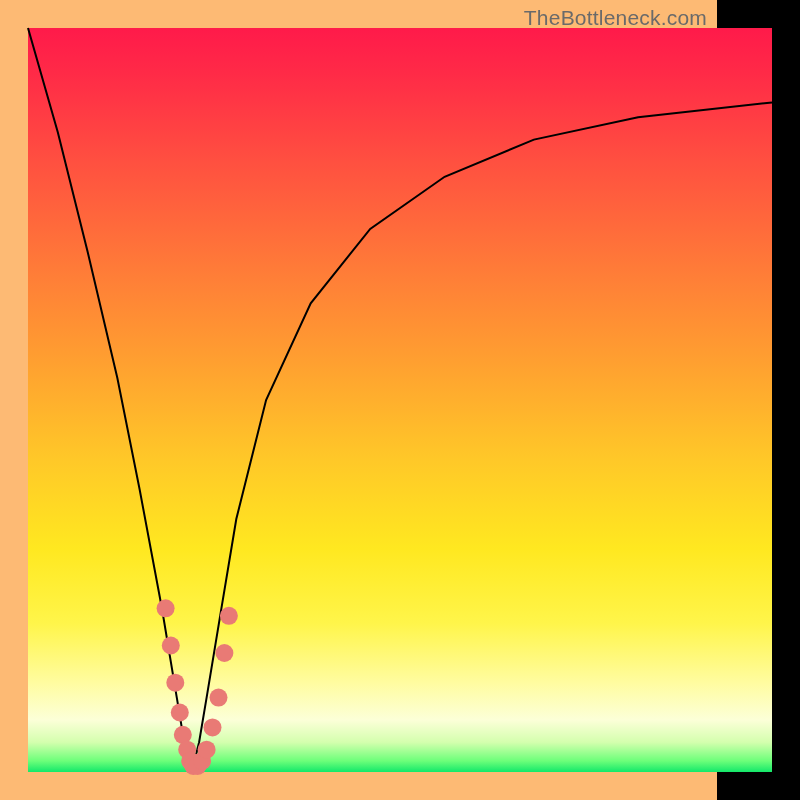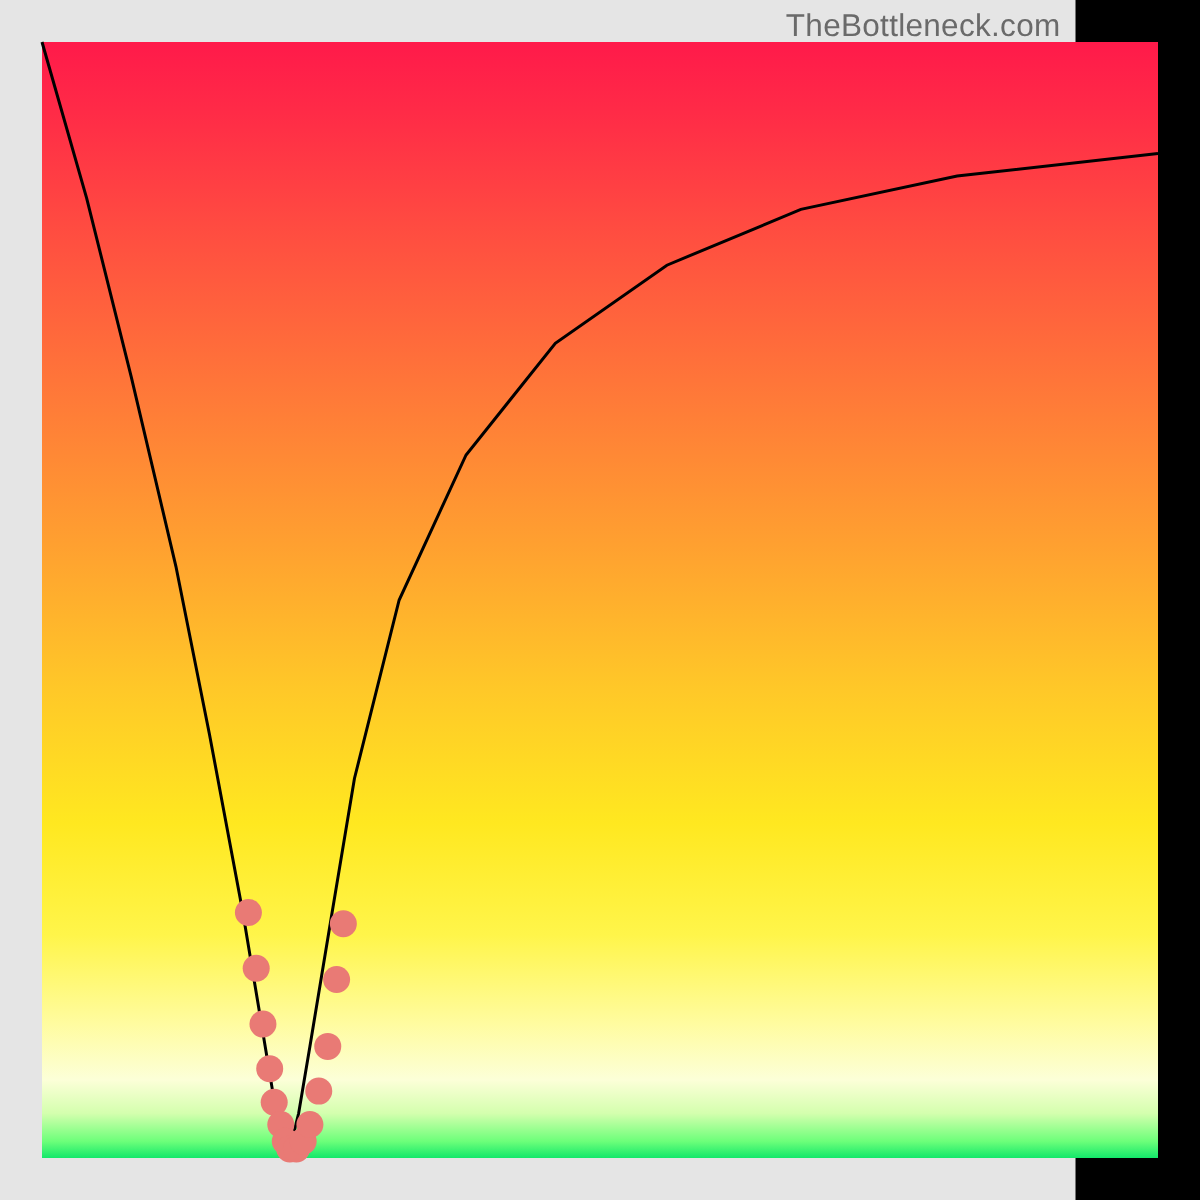--- a/index.html
+++ b/index.html
@@ -8,21 +8,21 @@
     width: 800px;
     height: 800px;
     overflow: hidden;
     background: #000;
     font-family: Arial, Helvetica, sans-serif;
   }
   .frame {
     position: absolute;
     left: 0; top: 0;
     width: 717px; height: 800px;
-    background: #e5e5e5;
+    background: #fdba74;
   }
   .plot-area {
     position: absolute;
     left: 28px;
     top: 28px;
     width: 744px;
     height: 744px;
     
     background: linear-gradient(to bottom,
       #ff1a4a 0%,

